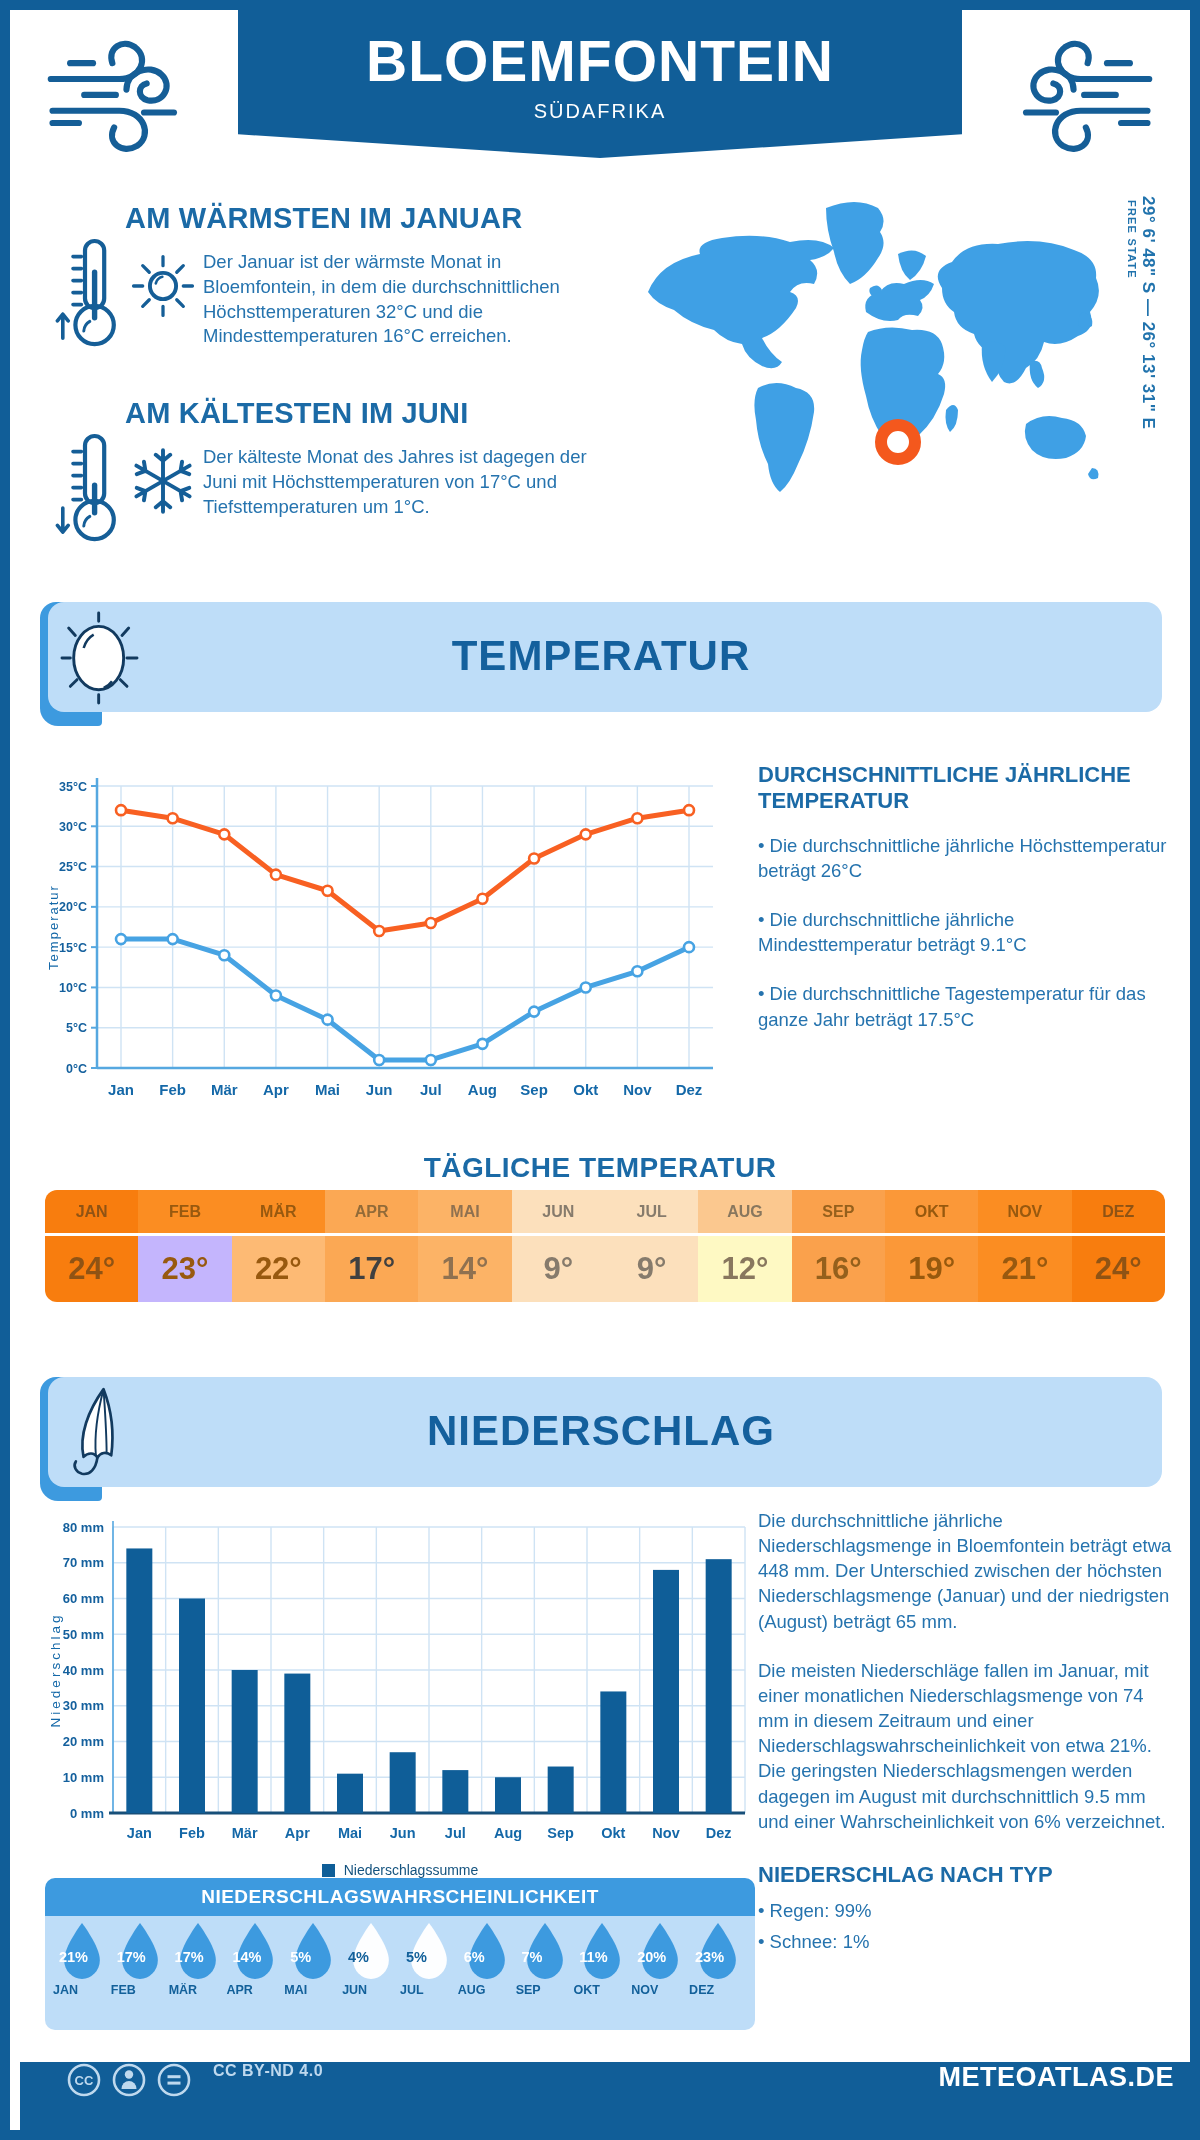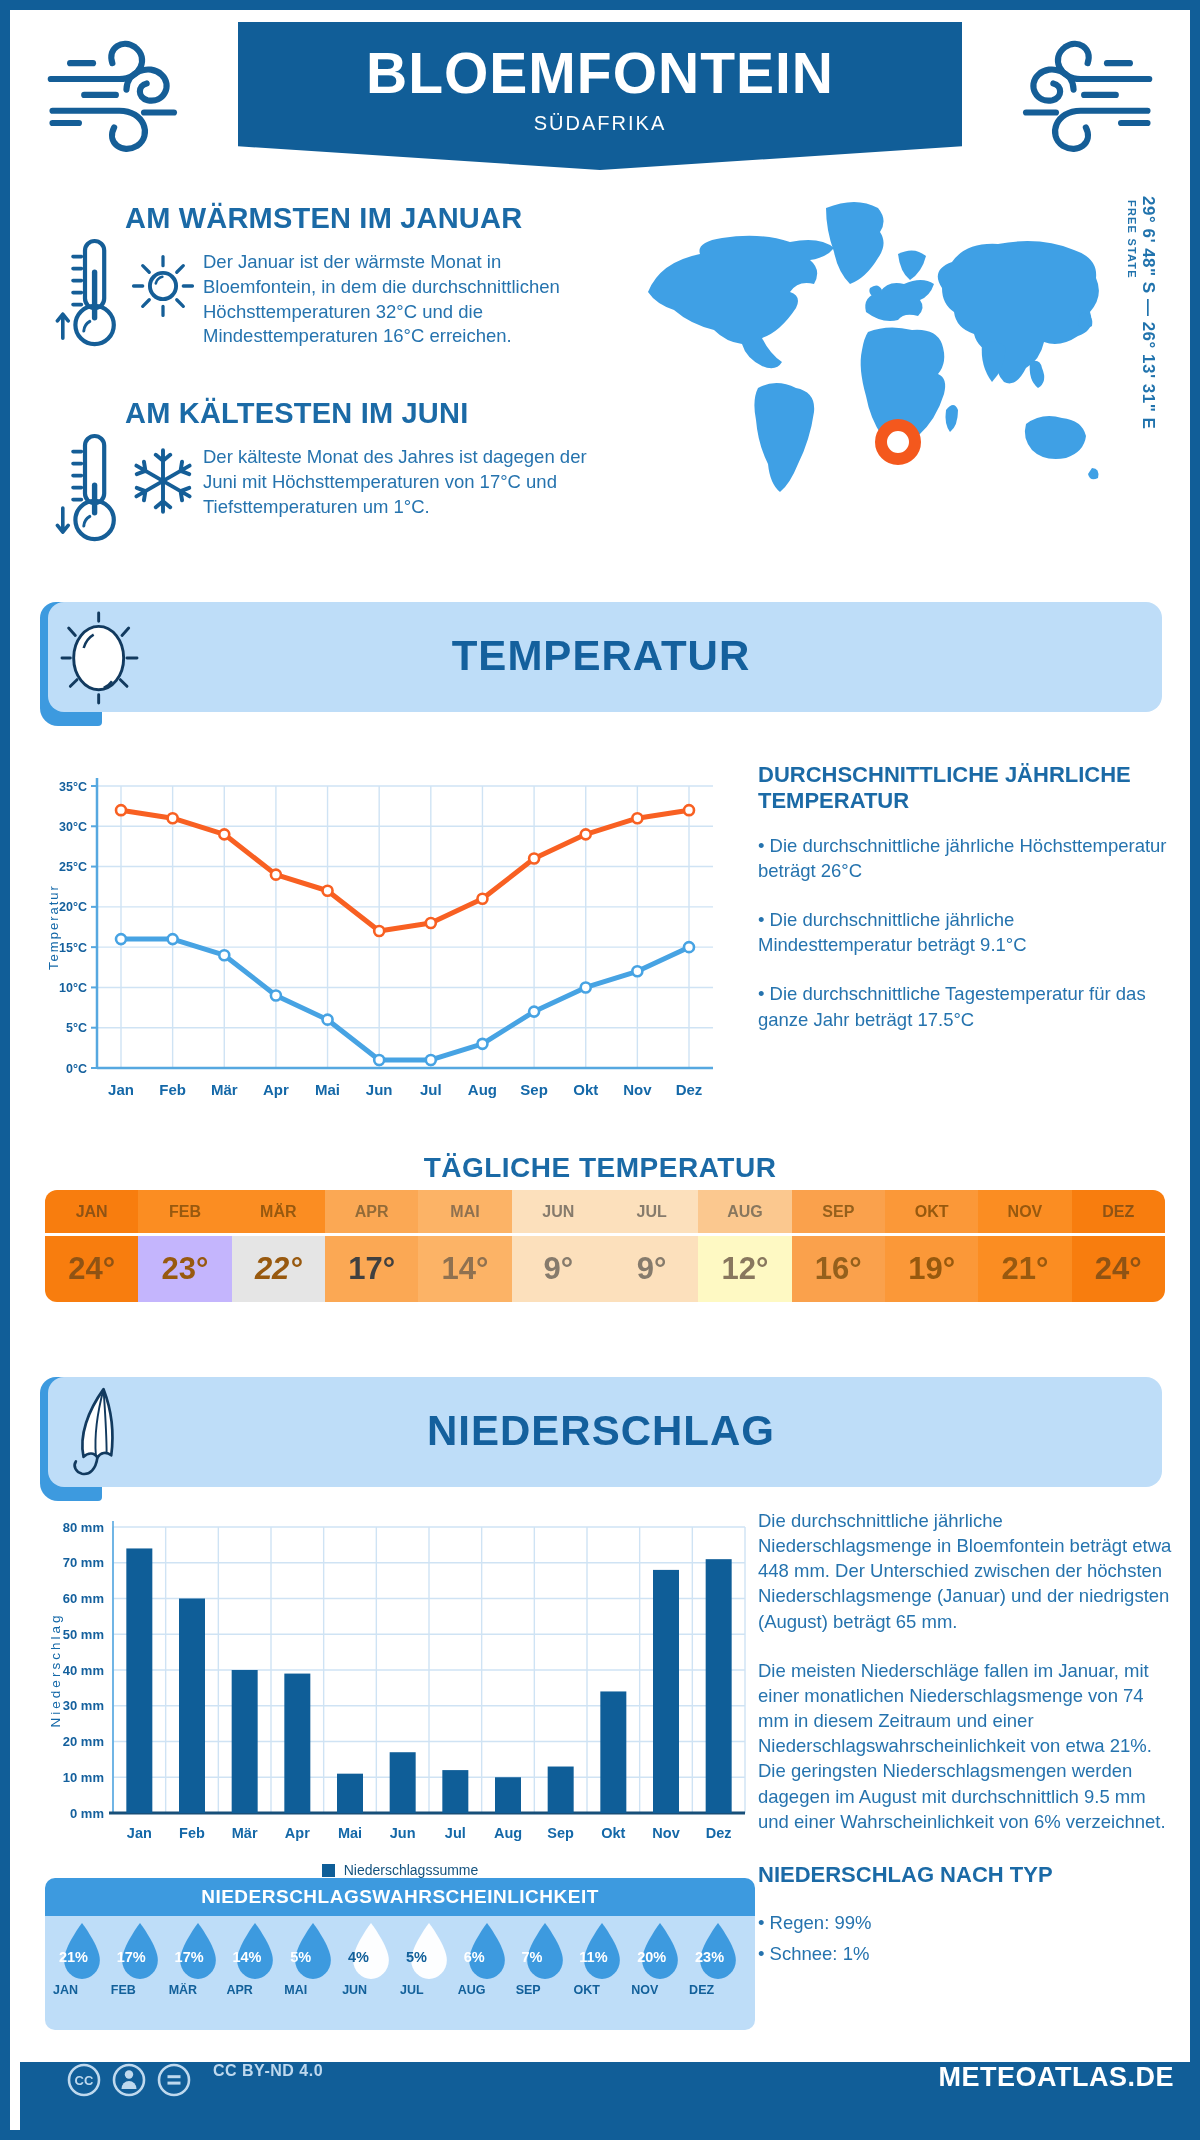--- a/index.html
+++ b/index.html
@@ -3,21 +3,21 @@
 <meta charset="utf-8">
 <style>
   html,body{margin:0;padding:0;background:#e8eef3;}
   *{box-sizing:border-box;}
   #page{position:relative;width:1200px;height:2140px;background:#115E98;font-family:"Liberation Sans",sans-serif;overflow:hidden;}
   #inner{position:absolute;left:10px;top:10px;width:1180px;height:2120px;background:#ffffff;}
   .abs{position:absolute;}
   svg text{font-family:"Liberation Sans",sans-serif;}
 
   
-  .banner{left:228px;top:12px;width:724px;height:148px;background:#115E98;
+  .banner{left:228px;top:0;width:724px;height:148px;background:#115E98;
     clip-path:polygon(0 0,100% 0,100% 84%,50% 100%,0 84%);color:#fff;text-align:center;}
   .banner h1{margin:18px 0 0;font-size:57px;letter-spacing:1px;}
   .banner .sub{font-size:20px;letter-spacing:2px;margin-top:6px;}
   .windicon{width:150px;height:132px;}
   .mirror{transform:scaleX(-1);}
 
   
   .hblock{left:45px;width:560px;height:185px;}
   .hblock .head{position:absolute;left:70px;top:4px;font-size:29px;font-weight:bold;color:#1B6AA6;letter-spacing:0.2px;}
   .hblock .para{position:absolute;left:148px;top:52px;width:395px;font-size:18.5px;line-height:1.34;color:#2573AE;}
@@ -280,21 +280,21 @@
         <div class="temp-col">
           <div class="temp-col-h" style="background: rgb(248, 125, 14); color: rgb(143, 83, 20);">JAN</div>
           <div class="temp-col-v" style="background: rgb(248, 125, 14); color: rgb(143, 83, 20);">24°</div>
         </div>
         <div class="temp-col">
           <div class="temp-col-h" style="background: rgb(251, 141, 34); color: rgb(152, 89, 15);">FEB</div>
           <div class="temp-col-v" style="background: #c4b5fd; color: rgb(152, 89, 15);">23°</div>
         </div>
         <div class="temp-col">
           <div class="temp-col-h" style="background: rgb(251, 141, 34); color: rgb(152, 89, 15);">MÄR</div>
-          <div class="temp-col-v" style="background: #e5e5e5; color: rgb(152, 89, 15); font-style: italic;">22°</div>
+          <div class="temp-col-v" style="background: #fdba74; color: rgb(152, 89, 15);">22°</div>
         </div>
         <div class="temp-col">
           <div class="temp-col-h" style="background: rgb(251, 168, 84); color: rgb(146, 107, 56);">APR</div>
           <div class="temp-col-v" style="background: rgb(251, 168, 84); color: #404040;">17°</div>
         </div>
         <div class="temp-col">
           <div class="temp-col-h" style="background: rgb(252, 179, 102); color: rgb(143, 113, 80);">MAI</div>
           <div class="temp-col-v" style="background: rgb(252, 179, 102); color: rgb(143, 113, 80);">14°</div>
         </div>
         <div class="temp-col">
@@ -404,21 +404,21 @@
     <div id="precip-legend" class="abs legend-row">
         <div class="legend-item">
           <span class="legend-sq"></span>
           <span>Niederschlagssumme</span>
         </div>
       </div>
 
     <div id="precip-col" class="abs rcol">
       <p>Die durchschnittliche jährliche Niederschlagsmenge in Bloemfontein beträgt etwa 448 mm. Der Unterschied zwischen der höchsten Niederschlagsmenge (Januar) und der niedrigsten (August) beträgt 65 mm.</p>
       <p>Die meisten Niederschläge fallen im Januar, mit einer monatlichen Niederschlagsmenge von 74 mm in diesem Zeitraum und einer Niederschlagswahrscheinlichkeit von etwa 21%. Die geringsten Niederschlagsmengen werden dagegen im August mit durchschnittlich 9.5 mm und einer Wahrscheinlichkeit von 6% verzeichnet.</p>
-      <div class="rhead" style="margin-top:28px;margin-bottom:22px;">NIEDERSCHLAG NACH TYP</div>
+      <div class="rhead" style="margin-top:28px;margin-bottom:10px;">NIEDERSCHLAG NACH TYP</div>
       <p style="margin-bottom:6px;">• Regen: 99%</p>
       <p>• Schnee: 1%</p>
     </div>
 
     <div id="prob" class="abs">
       <div class="ptitle">NIEDERSCHLAGSWAHRSCHEINLICHKEIT</div>
       <div class="pbody" id="prob-body">
           <div class="drop-cell">
             <div class="drop-wrap"><svg width="46" height="58" viewBox="0 0 40 52">
                 <path d="M20 1 C20 1 4 22 4 34 a16 17 0 0 0 32 0 C36 22 20 1 20 1 Z" fill="#3D9ADF"></path>

